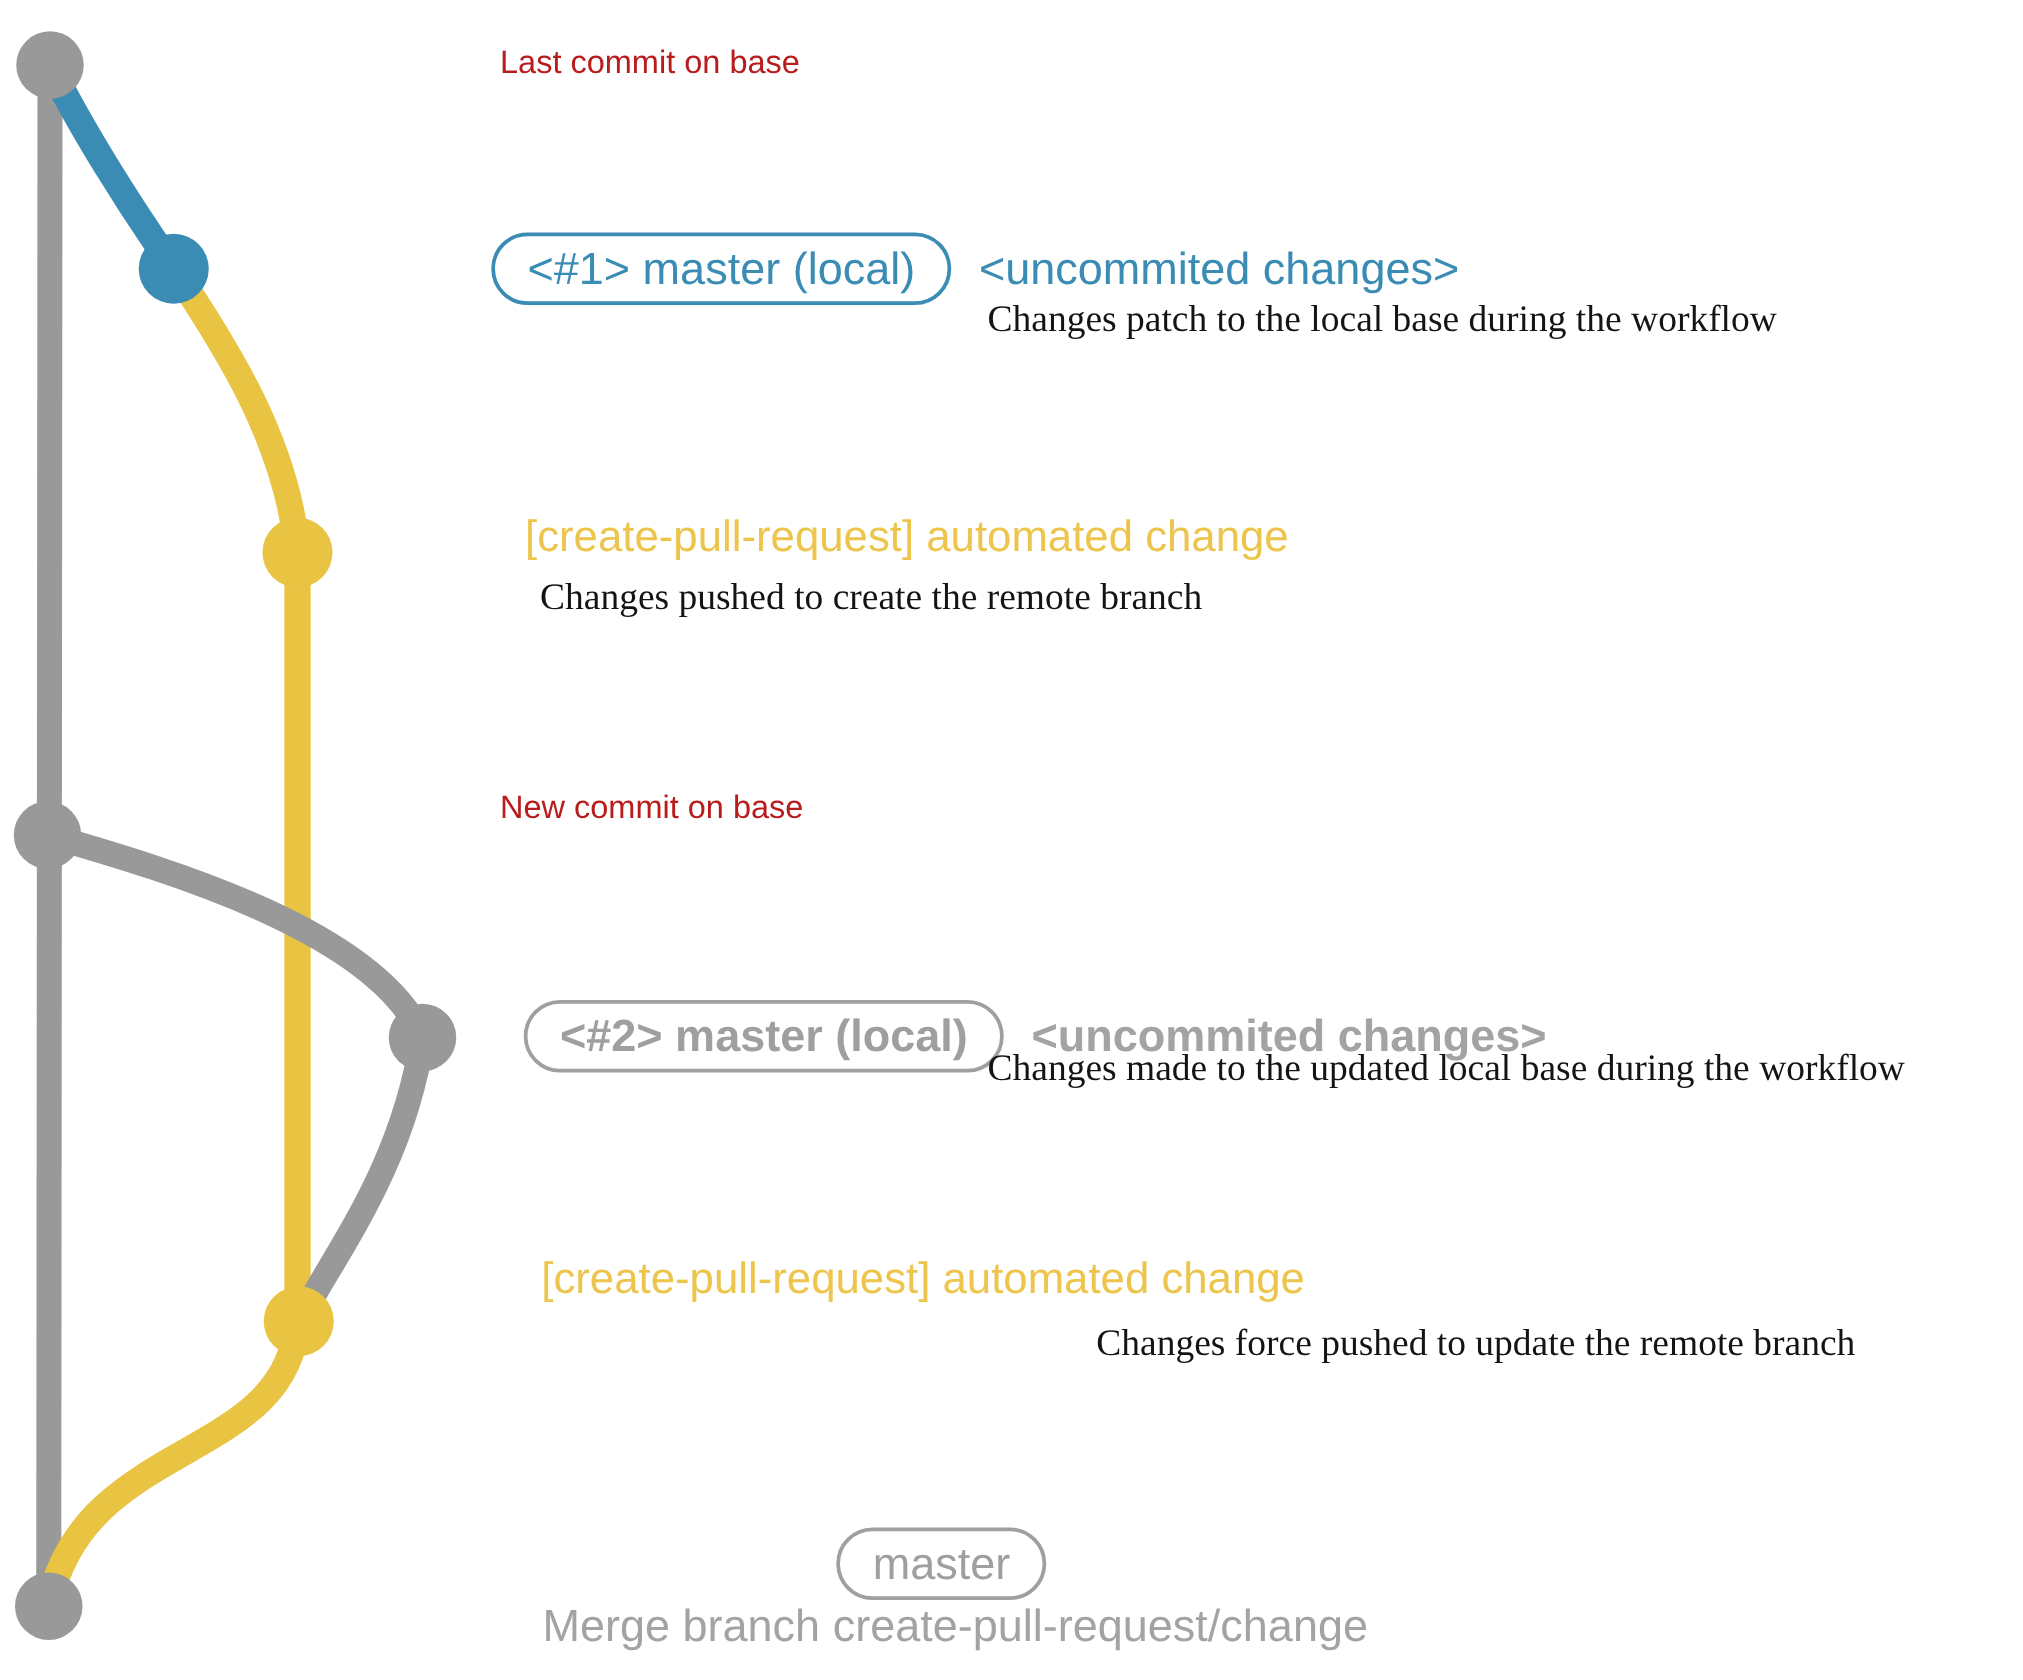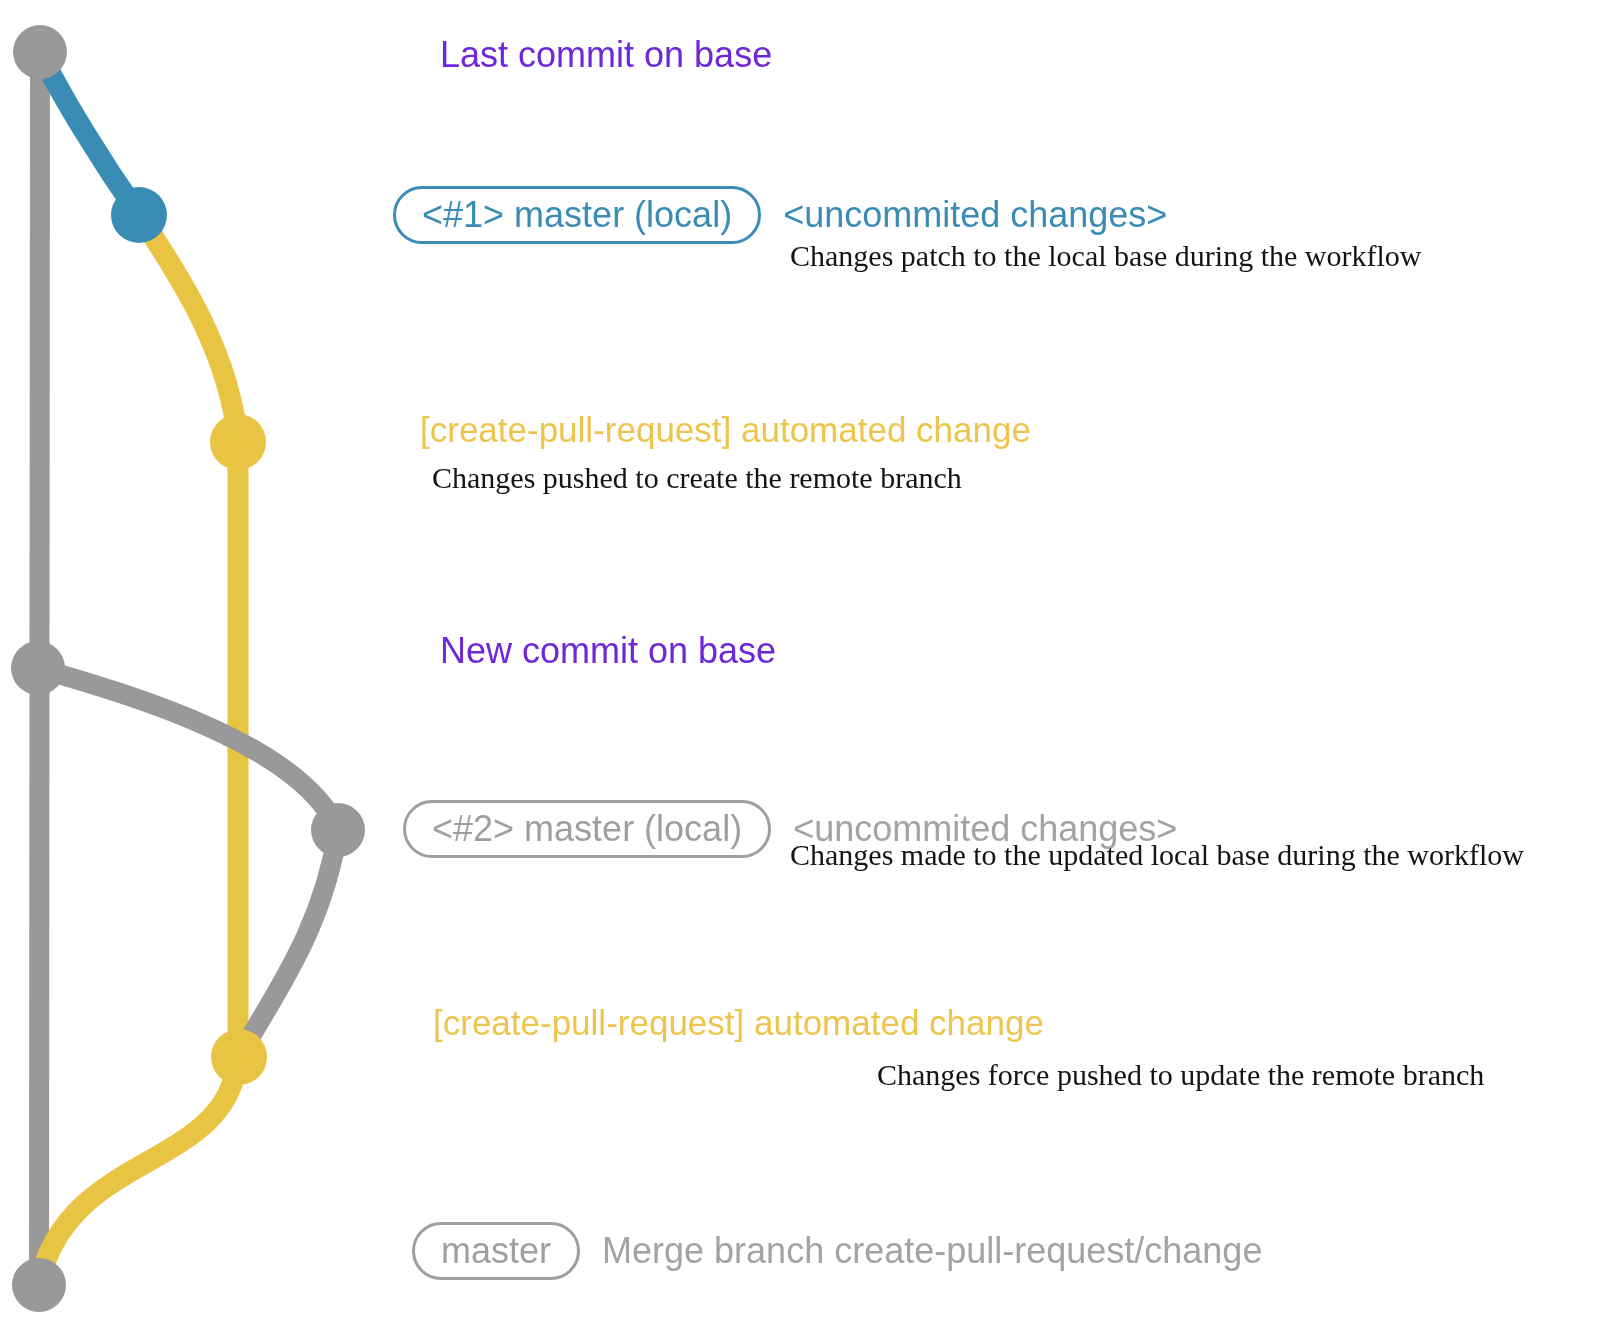--- a/index.html
+++ b/index.html
@@ -5,21 +5,21 @@
   html,body{margin:0;padding:0;background:#ffffff;}
   .canvas{
     position:relative;
     width:1618px;height:1344px;
     background:#ffffff;
     font-family:"Liberation Sans",sans-serif;
     overflow:hidden;
   }
   svg{position:absolute;left:0;top:0;}
   .abs{position:absolute;white-space:nowrap;}
-  .gray-head{font-size:36px;color:#6d28d9;margin-left:40px;}
+  .gray-head{font-size:26px;color:#b91c1c;}
   .row{position:absolute;display:flex;align-items:center;}
   .badge{
     display:inline-flex;align-items:center;justify-content:center;
     border:3px solid currentColor;border-radius:29px;
     padding:0 26px;height:52px;font-size:36px;line-height:52px;
     background:#ffffff;
   }
   .badge-blue{color:#3a8cb4;}
   .badge-gray{color:#9f9f9f;}
   .badge-yellow{color:#e9c342;}
@@ -63,29 +63,29 @@
     <span class="badge badge-blue">&lt;#1&gt; master (local)</span>
     <span class="title-blue">&lt;uncommited changes&gt;</span>
   </div>
   <div class="abs serif" style="left:790px;top:239px;">Changes patch to the local base during the workflow</div>
 
   <div class="abs yellow-line" style="left:420px;top:410px;">[create-pull-request] automated change</div>
   <div class="abs gray-head" style="left:400px;top:630px;">New commit on base</div>
 
   <div class="abs serif" style="left:432px;top:461px;">Changes pushed to create the remote branch</div>
 
-  <div class="row" style="left:403px;top:800px;">
+  <div class="row" style="left:419px;top:800px;font-weight:bold;">
     <span class="badge badge-gray">&lt;#2&gt; master (local)</span>
     <span class="title-gray">&lt;uncommited changes&gt;</span>
   </div>
   <div class="abs serif" style="left:790px;top:838px;">Changes made to the updated local base during the workflow</div>
 
   <div class="row" style="left:403px;top:1003px;">
     <span class="title-yellow">[create-pull-request] automated change</span>
   </div>
   <div class="abs serif" style="left:877px;top:1058px;">Changes force pushed to update the remote branch</div>
 
-  <div class="row" style="left:412px;top:1222px;">
+  <div class="row" style="left:412px;top:1222px;flex-direction:column;">
     <span class="badge badge-gray">master</span>
     <span class="title-gray">Merge branch create-pull-request/change</span>
   </div>
 
 </div>
 
 </body></html>

